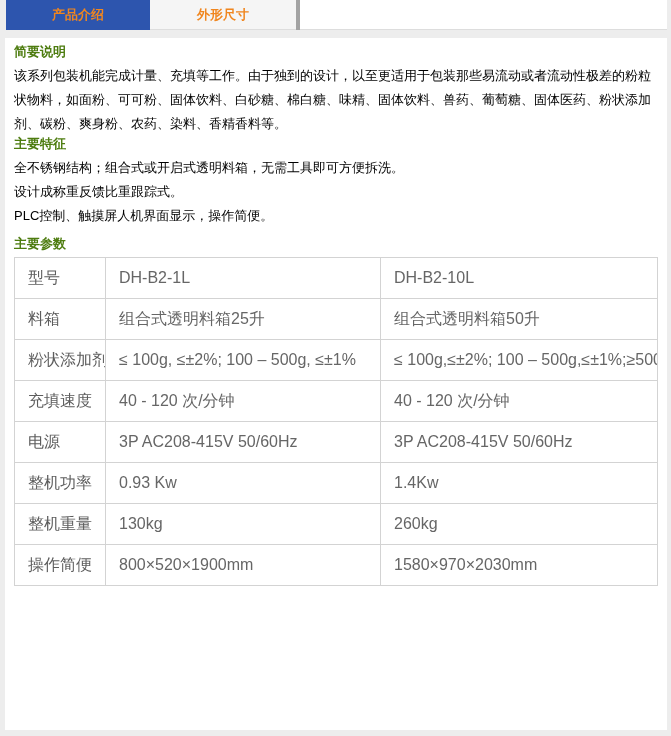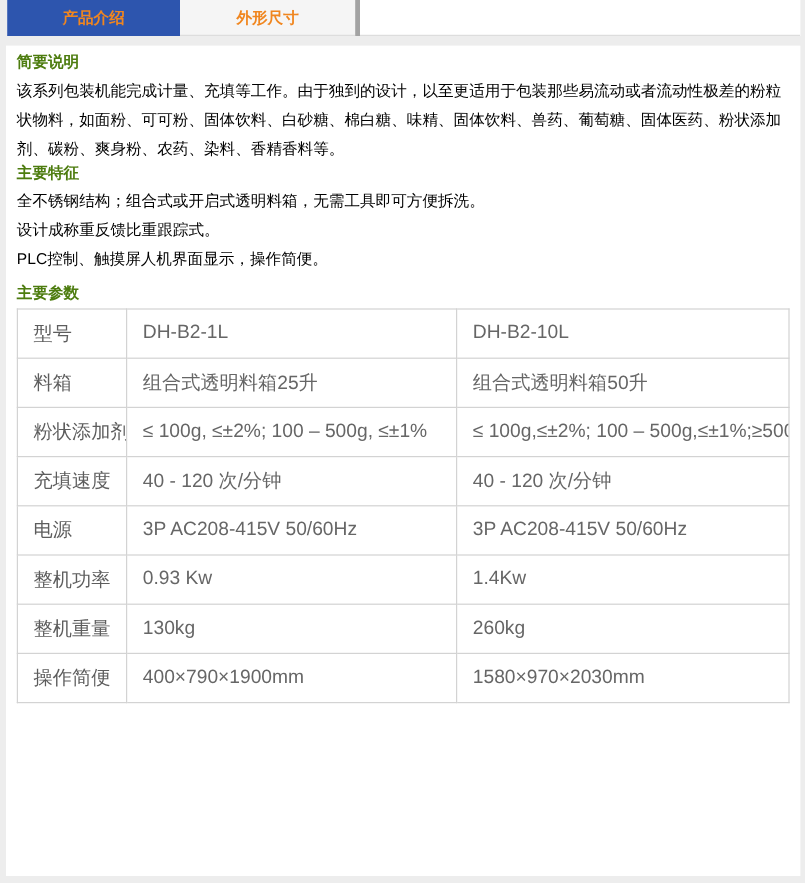--- a/index.html
+++ b/index.html
@@ -147,20 +147,20 @@
           <td>0.93 Kw</td>
           <td>1.4Kw</td>
         </tr>
         <tr>
           <td class="label-cell">整机重量</td>
           <td>130kg</td>
           <td>260kg</td>
         </tr>
         <tr>
           <td class="label-cell">操作简便</td>
-          <td>400×790×1900mm</td>
+          <td>800×520×1900mm</td>
           <td>1580×970×2030mm</td>
         </tr>
       </tbody>
     </table>
 
   </div>
 </div>
 
 </body></html>

